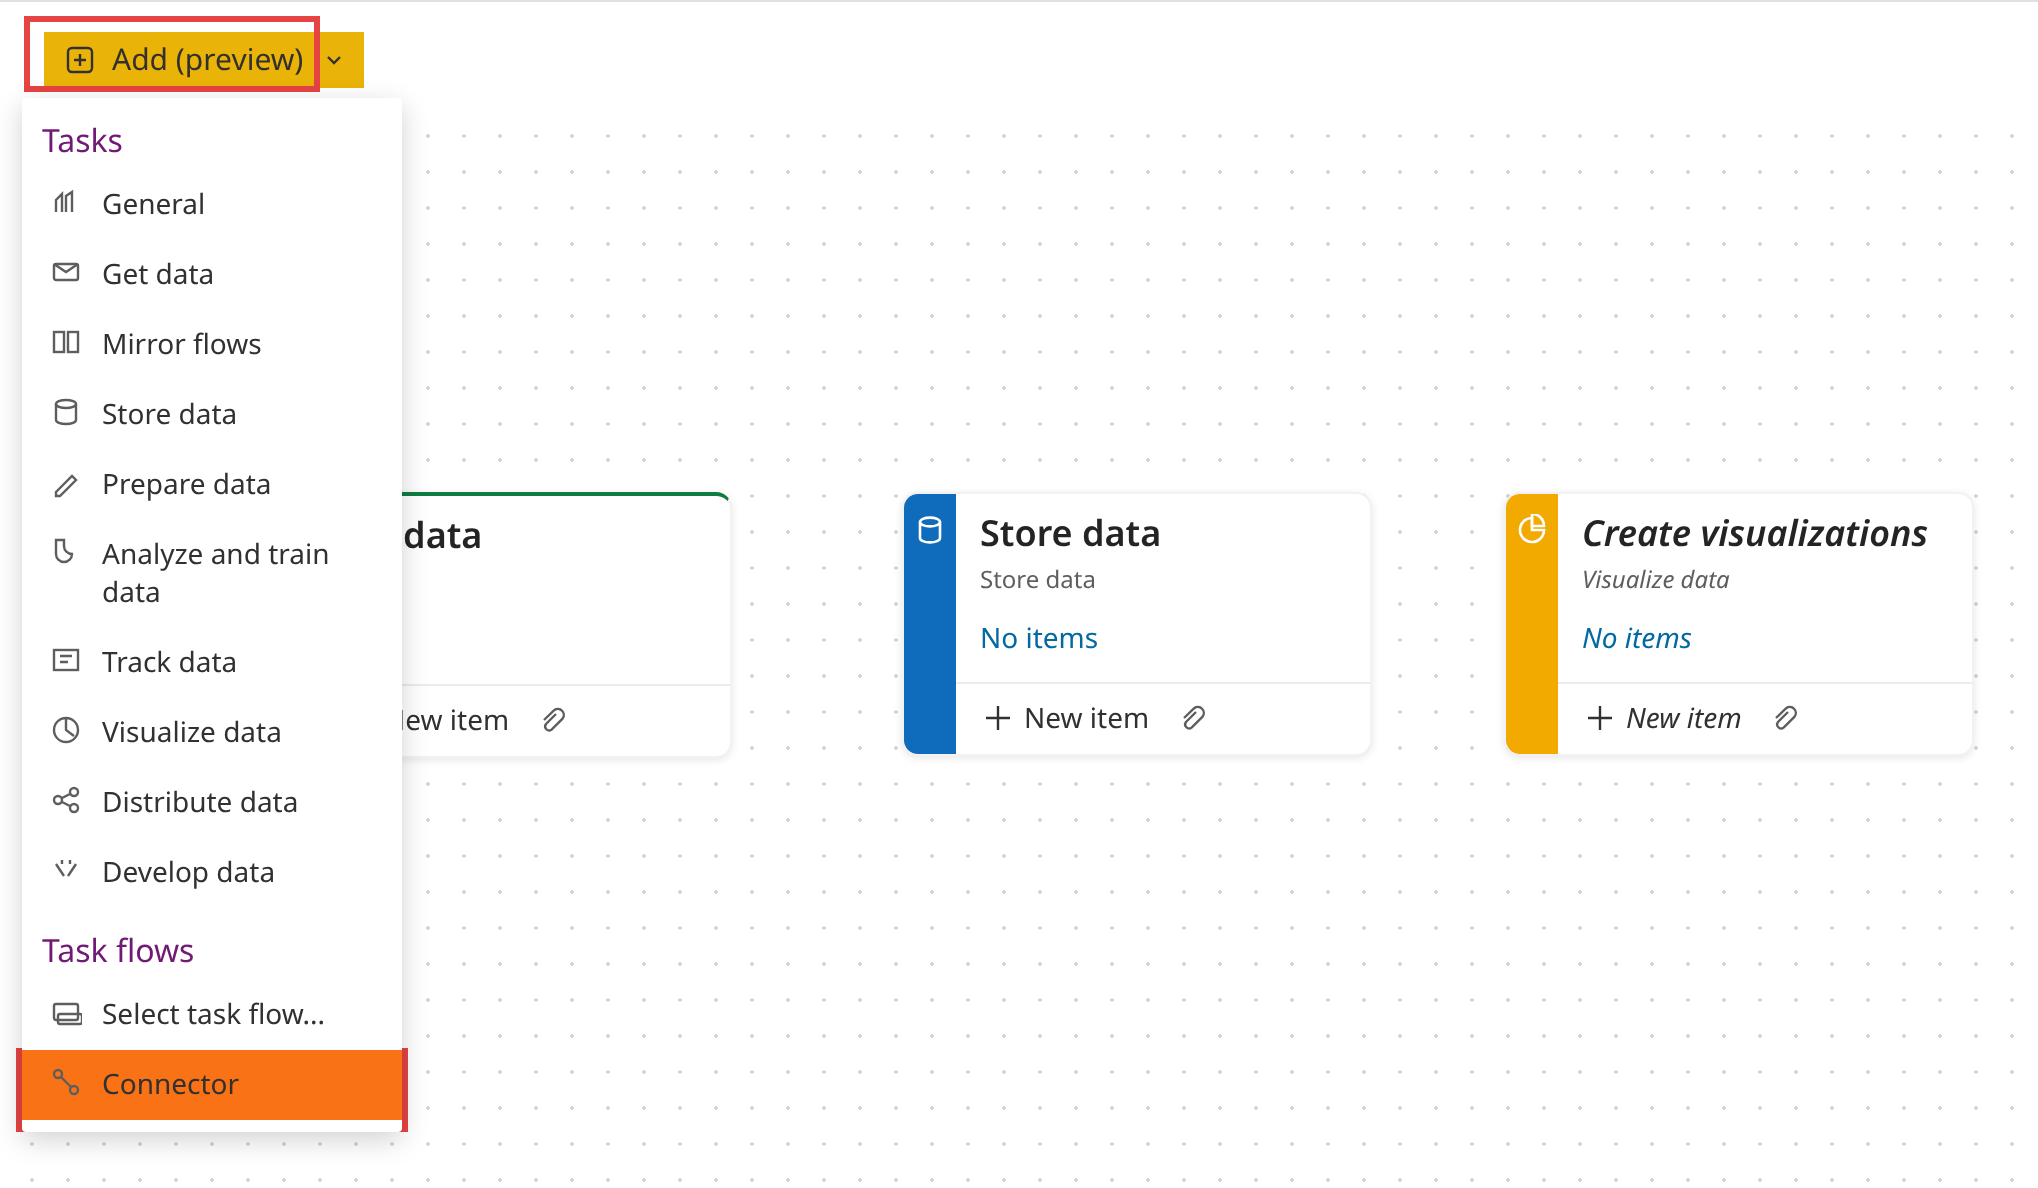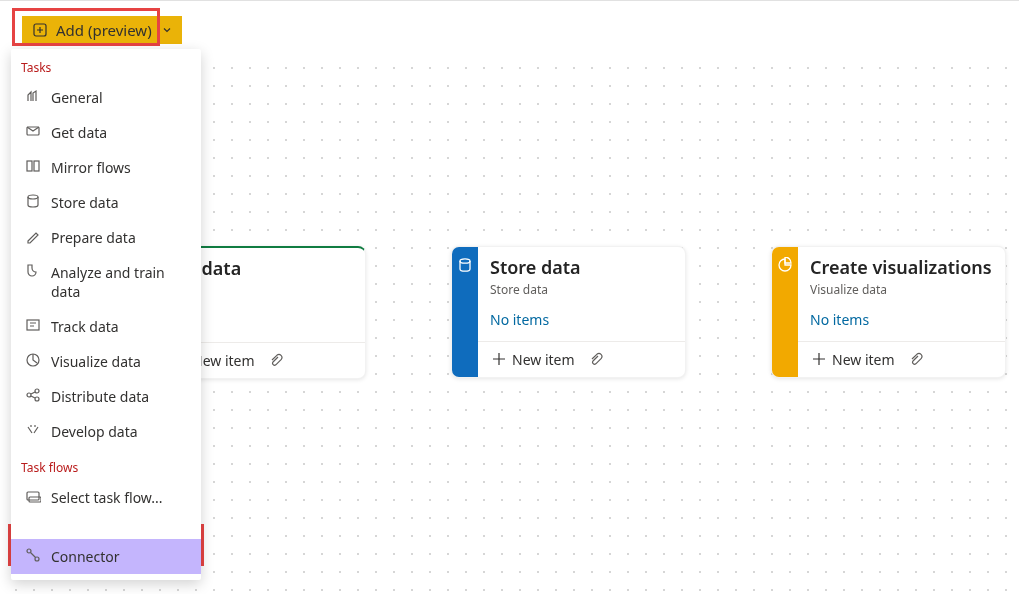--- a/index.html
+++ b/index.html
@@ -51,35 +51,34 @@
     top: 49px;
     left: 11px;
     width: 190px;
     background: #fff;
     border-radius: 2px;
     box-shadow: 0 4px 14px rgba(0,0,0,0.18);
     padding-bottom: 6px;
     z-index: 20;
   }
   .dropdown .section-label {
-    font-size: 12px;
-    color: #b91c1c;
+    font-size: 16px;
+    color: #701a75;
     padding: 10px 10px 4px 10px;
   }
   .dropdown .menu-item {
     display: flex;
     gap: 10px;
     padding: 8px 12px 8px 14px;
     cursor: pointer;
     font-size: 14px;
     color: #323130;
   }
   .dropdown .menu-item.highlighted {
-    background: #c4b5fd;
-    margin-top: 24px;
+    background: #f97316;
   }
   .dropdown .icon {
     width: 16px;
     height: 16px;
     display:flex;
     align-items:center;
     justify-content:center;
     color:#605e5c;
   }
 
@@ -221,21 +220,21 @@
       </div>
       <div class="attach">
         <svg width="14" height="14" viewBox="0 0 14 14" fill="none" stroke="currentColor" stroke-width="1.2">
             <path d="M9 4l-5 5a2 2 0 002.8 2.8l5.5-5.5a3 3 0 00-4.2-4.2L3 7"></path>
           </svg>
       </div>
     </div>
   </div>
 </div>
 
-<div class="card" style="left:771px; top:246px;">
+<div class="card" style="left:752px; top:246px;font-style:italic;">
   <div class="stripe" style="background:#f2a900;">
     <svg width="16" height="16" viewBox="0 0 16 16" fill="none" stroke="currentColor" stroke-width="1.3">
         <path d="M8 2a6 6 0 106 6H8V2z"></path>
         <path d="M10 0a6 6 0 016 6h-6V0z" transform="translate(-2 0)"></path>
       </svg>
   </div>
   <div class="body">
     <div class="title">Create visualizations</div>
     <div class="subtitle">Visualize data</div>
     <div class="status">No items</div>

